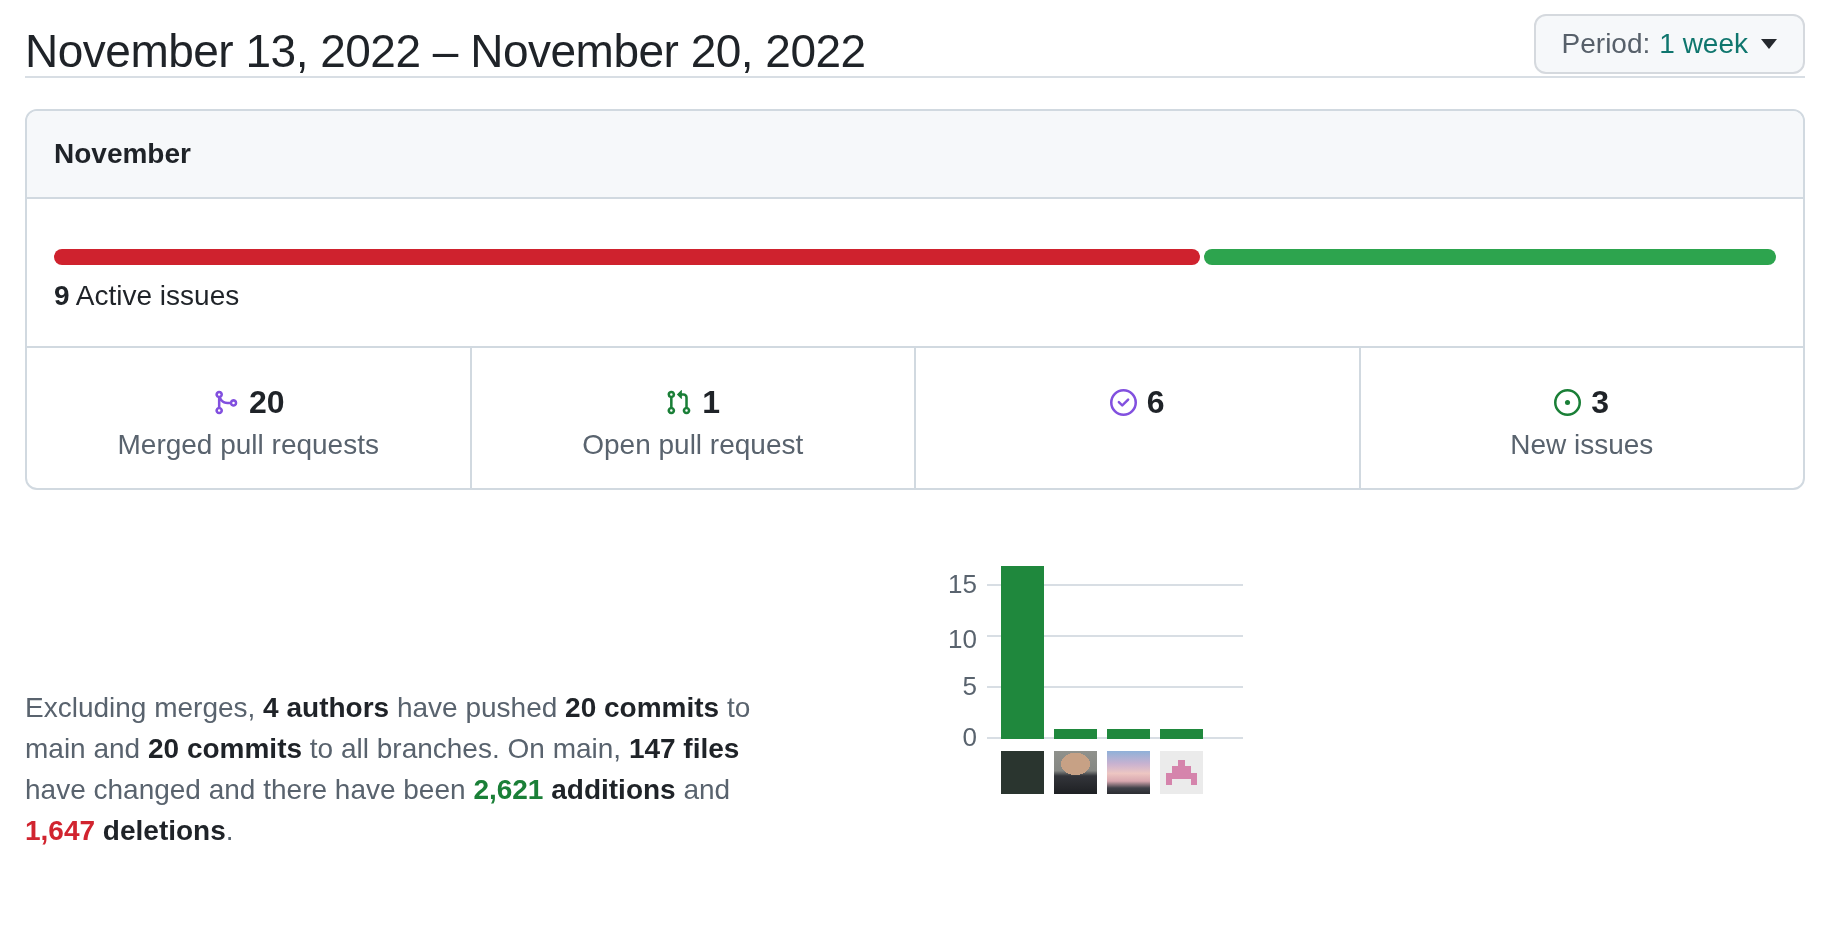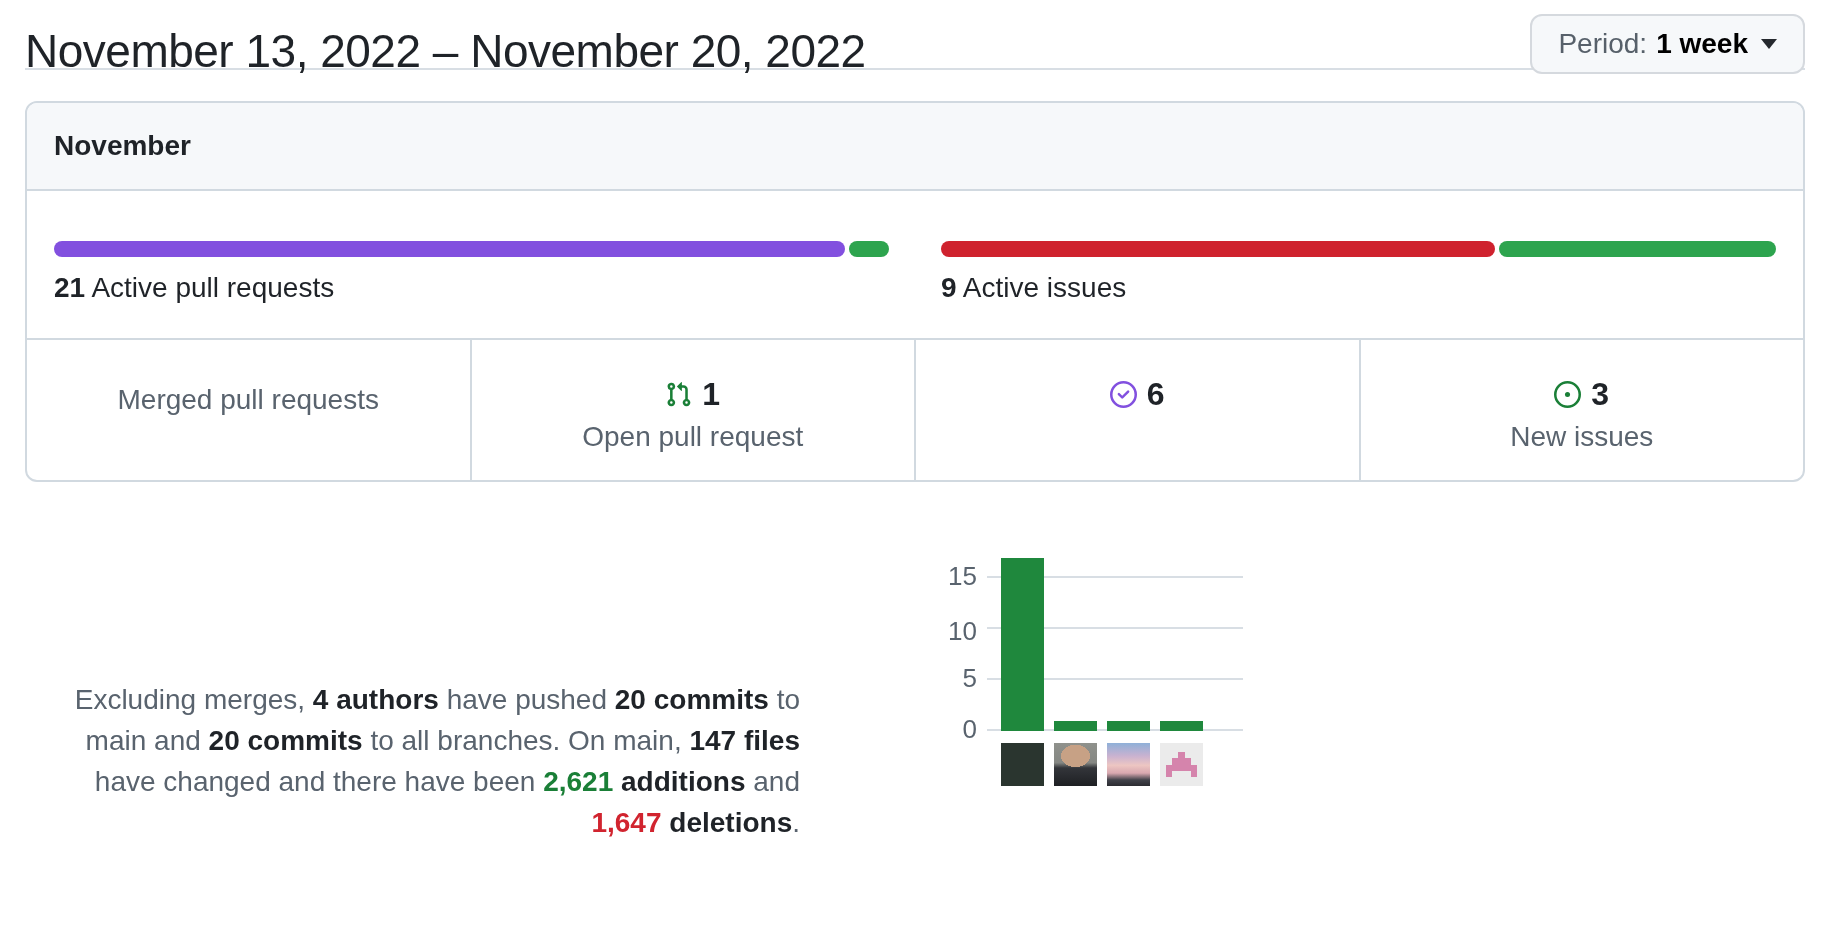--- a/index.html
+++ b/index.html
@@ -1,28 +1,28 @@
 <!DOCTYPE html>
 <html><head>
 <meta charset="utf-8">
 <style>
   * { margin:0; padding:0; box-sizing:border-box; }
   html,body { width:1830px; height:944px; background:#ffffff; overflow:hidden;
     font-family:"Liberation Sans","DejaVu Sans",sans-serif; color:#1f2328; }
   .page { width:1780px; margin:0 25px; position:relative; }
 
   
-  .topbar { position:relative; padding-top:24px; height:68px; }
+  .topbar { position:relative; padding-top:24px; height:76px; }
   .page-title { font-size:46px; font-weight:400; color:#1f2328; letter-spacing:-0.5px; }
   .period-btn { position:absolute; top:14px; right:0; height:60px; padding:11px 26px;
     background:#f6f8fa; border:2px solid #d5d9de; border-radius:12px;
     font-size:28px; display:flex; align-items:center; gap:9px; cursor:pointer;
     font-family:inherit; }
   .period-btn .p-label { color:#57606a; }
-  .period-btn .p-value { color:#000000; font-weight:700; }
+  .period-btn .p-value { color:#0f766e; font-weight:400; }
   .caret { width:0; height:0; border-left:8px solid transparent; border-right:8px solid transparent;
     border-top:10px solid #25292e; margin-left:4px; }
   .title-rule { height:2px; background:#d8dee4; margin-top:0px; }
 
   
   .overview-box { margin-top:31px; border:2px solid #d1d9e0; border-radius:12px; overflow:hidden; }
   .overview-head { background:#f6f8fa; border-bottom:2px solid #d1d9e0; height:88px;
     display:flex; align-items:center; padding:0 27px; }
   .overview-head h2 { font-size:28px; font-weight:700; color:#1f2328; }
 
@@ -37,21 +37,21 @@
   .stat-cell { flex:1 1 0; text-align:center; padding:36px 0 27px 0; cursor:pointer; }
   .stat-cell + .stat-cell { border-left:2px solid #d1d9e0; }
   .stat-top { display:flex; align-items:center; justify-content:center; gap:10px; }
   .stat-top svg { width:27px; height:27px; display:block; }
   .stat-num { font-size:32px; font-weight:700; color:#1f2328; }
   .stat-label { margin-top:8px; font-size:28px; color:#59636e; }
 
   
   .bottom { display:flex; margin-top:67px; }
   .summary-col { width:775px; padding-top:130px; }
-  .summary { font-size:28px; line-height:41px; color:#59636e;text-align:right; }
+  .summary { font-size:28px; line-height:41px; color:#59636e; }
   .summary .b { font-weight:700; color:#1f2328; }
 
   .chart { position:relative; margin-left:125px; height:260px; flex:1; }
   .plot { position:relative; margin-left:72px; margin-top:4px; height:178px; width:246px; }
   .gl { position:absolute; left:-10px; right:0; height:2px; background:#d8dee4; }
   .ylab { position:absolute; left:-72px; width:52px; text-align:right;
     font-size:26px; color:#59636e; }
   .cbar { position:absolute; bottom:0; width:43px; }
   .av { position:absolute; top:190px; width:43px; height:43px; overflow:hidden; cursor:pointer; }
   .av svg { display:block; width:43px; height:43px; }
@@ -84,37 +84,36 @@
   <div class="title-rule"></div>
 
   <section class="overview-box">
     <div class="overview-head">
       <h2>November</h2>
     </div>
 
     <div class="bars-row">
       <div class="bar-col">
         <div class="progress">
-            <div class="progress-seg" style="width: 95.2%; background: rgb(130, 80, 223);"></div>
-            <div class="progress-seg" style="width: 4.8%; background: rgb(45, 164, 78);"></div>
-          </div>
-        <p class="bar-label"><span class="cnt">21</span> <span>Active pull requests</span></p>
-      </div>
-      <div class="bar-col">
-        <div class="progress">
             <div class="progress-seg" style="width: 66.7%; background: rgb(207, 34, 46);"></div>
             <div class="progress-seg" style="width: 33.3%; background: rgb(45, 164, 78);"></div>
           </div>
         <p class="bar-label"><span class="cnt">9</span> <span>Active issues</span></p>
       </div>
     </div>
 
     <div class="stats-row">
 
       <div class="stat-cell">
+        <div class="stat-top">
+          <svg viewBox="0 0 16 16" fill="currentColor" aria-hidden="true" style="color: rgb(130, 80, 223);">
+            <path d="M5.45 5.154A4.25 4.25 0 0 0 9.25 7.5h1.378a2.251 2.251 0 1 1 0 1.5H9.25A5.734 5.734 0 0 1 5 7.123v3.505a2.25 2.25 0 1 1-1.5 0V5.372a2.25 2.25 0 1 1 1.95-.218ZM4.25 13.5a.75.75 0 1 0 0-1.5.75.75 0 0 0 0 1.5Zm8.5-4.5a.75.75 0 1 0 0-1.5.75.75 0 0 0 0 1.5ZM5 3.25a.75.75 0 1 0 0 .005V3.25Z"></path>
+          </svg>
+          <span class="stat-num">20</span>
+        </div>
         <div class="stat-label">Merged pull requests</div>
       </div>
 
       <div class="stat-cell">
         <div class="stat-top">
           <svg viewBox="0 0 16 16" fill="currentColor" aria-hidden="true" style="color: rgb(26, 127, 55);">
             <path d="M1.5 3.25a2.25 2.25 0 1 1 3 2.122v5.256a2.251 2.251 0 1 1-1.5 0V5.372A2.25 2.25 0 0 1 1.5 3.25Zm5.677-.177L9.573.677A.25.25 0 0 1 10 .854V2.5h1A2.5 2.5 0 0 1 13.5 5v5.628a2.251 2.251 0 1 1-1.5 0V5a1 1 0 0 0-1-1h-1v1.646a.25.25 0 0 1-.427.177L7.177 3.427a.25.25 0 0 1 0-.354ZM3.75 2.5a.75.75 0 1 0 0 1.5.75.75 0 0 0 0-1.5Zm0 9.5a.75.75 0 1 0 0 1.5.75.75 0 0 0 0-1.5Zm8.25.75a.75.75 0 1 0 1.5 0 .75.75 0 0 0-1.5 0Z"></path>
           </svg>
           <span class="stat-num">1</span>
         </div>

